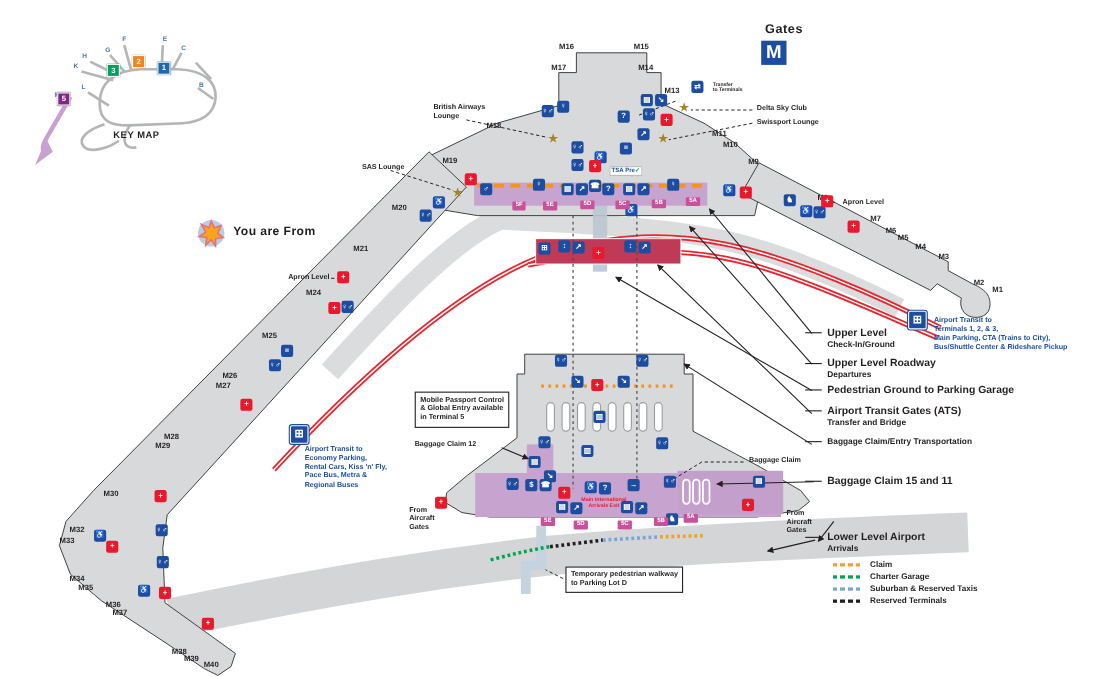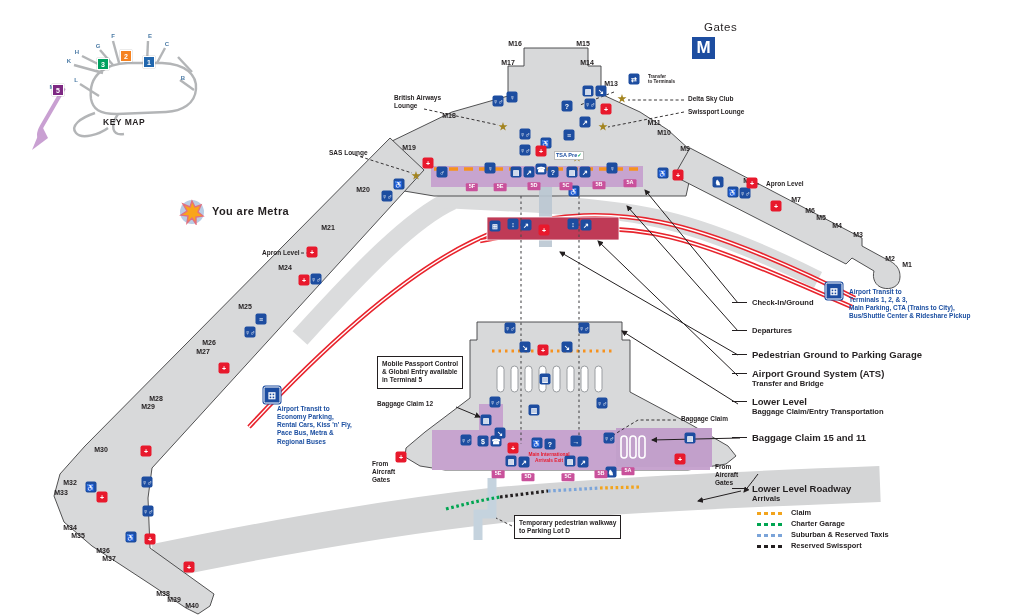--- a/index.html
+++ b/index.html
@@ -22,21 +22,21 @@
   .co.blue{color:#1c4fa1;}
   .co.tiny{font-size:4.6px;line-height:1.15;}
   .co.cobox{border:1px solid #231f20;background:#fff;padding:3px 4px;font-size:6.6px;}
   .rlabel{position:absolute;left:752px;width:260px;}
   .rlabel .dash{position:absolute;left:-20px;top:4px;width:15px;border-top:1.4px solid #231f20;}
   .rtitle{font-size:9.5px;font-weight:bold;line-height:1.05;}
   .rsub{font-size:7.6px;font-weight:bold;line-height:1.2;}
   .leg{position:absolute;left:757px;height:10px;}
   .leg .ldash{position:absolute;left:0;top:3px;width:27px;height:2.6px;}
   .leg .ltext{position:absolute;left:34px;top:-1px;font-size:7.4px;font-weight:bold;white-space:nowrap;}
-  #gates-hdr{position:absolute;left:704px;top:21px;width:70px;text-align:left;font-size:11.5px;font-weight:normal;letter-spacing:.5px;}
+  #gates-hdr{position:absolute;left:660px;top:21px;width:70px;text-align:right;font-size:11.5px;font-weight:bold;letter-spacing:.5px;}
   #gate-letter{position:absolute;left:692px;top:37px;width:23px;height:22px;background:#1d4da0;color:#fff;font-size:17px;
                font-weight:bold;display:flex;align-items:center;justify-content:center;}
   #keymap-caption{position:absolute;left:103px;top:117px;font-size:8.5px;font-weight:bold;letter-spacing:.5px;}
   #you-are-here{position:absolute;left:212px;top:205px;font-size:11px;font-weight:bold;letter-spacing:.4px;}
   #yah-star{position:absolute;left:179px;top:199px;z-index:2;}
   #tsa-chip{position:absolute;left:554px;top:151px;background:#fff;border:.5px solid #bbb;font-size:5.5px;font-weight:bold;
             color:#1c4fa1;padding:0 1px;line-height:1.3;z-index:2;white-space:nowrap;}
   #tsa-chip .chk{color:#00a551;}
   #arrivals-exit{position:absolute;left:549px;top:452px;transform:translate(-50%,0);color:#e8192c;font-size:4.8px;
                  font-weight:bold;text-align:center;white-space:pre-line;line-height:1.15;z-index:3;}
@@ -168,21 +168,21 @@
 
   <svg id="yah-star" width="26" height="26" viewBox="0 0 26 26">
     <circle cx="13" cy="13" r="12" fill="#b9cce4"></circle>
     <path d="M13,2 L16,8 L22,6 L19,13 L24,17 L17,18 L17,25 L13,19 L8,24 L9,17 L2,16 L8,12 L4,5 L11,8 Z" fill="#f9a51a" stroke="#e2707f" stroke-width="1.4"></path>
   </svg>
 
   <div class="layer">
     <div id="gates-hdr">Gates</div>
     <div id="gate-letter">M</div>
     <div id="keymap-caption">KEY MAP</div>
-    <div id="you-are-here">You are Metra</div>
+    <div id="you-are-here">You are From</div>
     <div id="tsa-chip"><span>TSA Pre</span><span class="chk">✓</span></div>
     <div id="arrivals-exit">Main International
 Arrivals Exit</div>
 
     <div>
 
     <span class="kletter" style="left: 77px; top: 52px;">H</span>
         <span class="kletter" style="left: 69px; top: 61px;">K</span>
         <span class="kletter" style="left: 98px; top: 46px;">G</span>
         <span class="kletter" style="left: 113px; top: 36px;">F</span>
@@ -382,66 +382,67 @@
         <div class="co blue" style="left: 849px; top: 288px;">Airport Transit to
 Terminals 1, 2, &amp; 3,
 Main Parking, CTA (Trains to City),
 Bus/Shuttle Center &amp; Rideshare Pickup</div>
       </div>
 
     <div>
 
     <div class="rlabel" style="top: 298px;">
           <span class="dash"></span>
+          <div class="rtitle">Upper Level</div>
           <div class="rsub">Check-In/Ground</div>
         </div>
         <div class="rlabel" style="top: 326px;">
           <span class="dash"></span>
+          <div class="rtitle">Upper Level Roadway</div>
           <div class="rsub">Departures</div>
         </div>
         <div class="rlabel" style="top: 350px;">
           <span class="dash"></span>
           <div class="rtitle">Pedestrian Ground to Parking Garage</div>
           <div class="rsub"></div>
         </div>
         <div class="rlabel" style="top: 369px;">
           <span class="dash"></span>
-          <div class="rtitle">Airport Ground System (ATS)</div>
+          <div class="rtitle">Airport Transit Gates (ATS)</div>
           <div class="rsub">Transfer and Bridge</div>
         </div>
         <div class="rlabel" style="top: 397px;">
           <span class="dash"></span>
-          <div class="rtitle">Lower Level</div>
           <div class="rsub">Baggage Claim/Entry Transportation</div>
         </div>
         <div class="rlabel" style="top: 433px;">
           <span class="dash"></span>
           <div class="rtitle">Baggage Claim 15 and 11</div>
           <div class="rsub"></div>
         </div>
         <div class="rlabel" style="top: 484px;">
           <span class="dash"></span>
-          <div class="rtitle">Lower Level Roadway</div>
+          <div class="rtitle">Lower Level Airport</div>
           <div class="rsub">Arrivals</div>
         </div>
       </div>
 
     <div>
 
     <div class="leg" style="top: 509px;">
           <span class="ldash" style="background: repeating-linear-gradient(90deg, rgb(242, 164, 29) 0px, rgb(242, 164, 29) 4px, rgba(0, 0, 0, 0) 4px, rgba(0, 0, 0, 0) 7px);"></span>
           <span class="ltext">Claim</span>
         </div>
         <div class="leg" style="top: 520px;">
           <span class="ldash" style="background: repeating-linear-gradient(90deg, rgb(0, 165, 81) 0px, rgb(0, 165, 81) 4px, rgba(0, 0, 0, 0) 4px, rgba(0, 0, 0, 0) 7px);"></span>
           <span class="ltext">Charter Garage</span>
         </div>
         <div class="leg" style="top: 531px;">
           <span class="ldash" style="background: repeating-linear-gradient(90deg, rgb(123, 164, 217) 0px, rgb(123, 164, 217) 4px, rgba(0, 0, 0, 0) 4px, rgba(0, 0, 0, 0) 7px);"></span>
           <span class="ltext">Suburban &amp; Reserved Taxis</span>
         </div>
         <div class="leg" style="top: 542px;">
           <span class="ldash" style="background: repeating-linear-gradient(90deg, rgb(35, 31, 32) 0px, rgb(35, 31, 32) 4px, rgba(0, 0, 0, 0) 4px, rgba(0, 0, 0, 0) 7px);"></span>
-          <span class="ltext">Reserved Swissport</span>
+          <span class="ltext">Reserved Terminals</span>
         </div>
       </div>
   </div>
 </div>
 
 </body></html>

